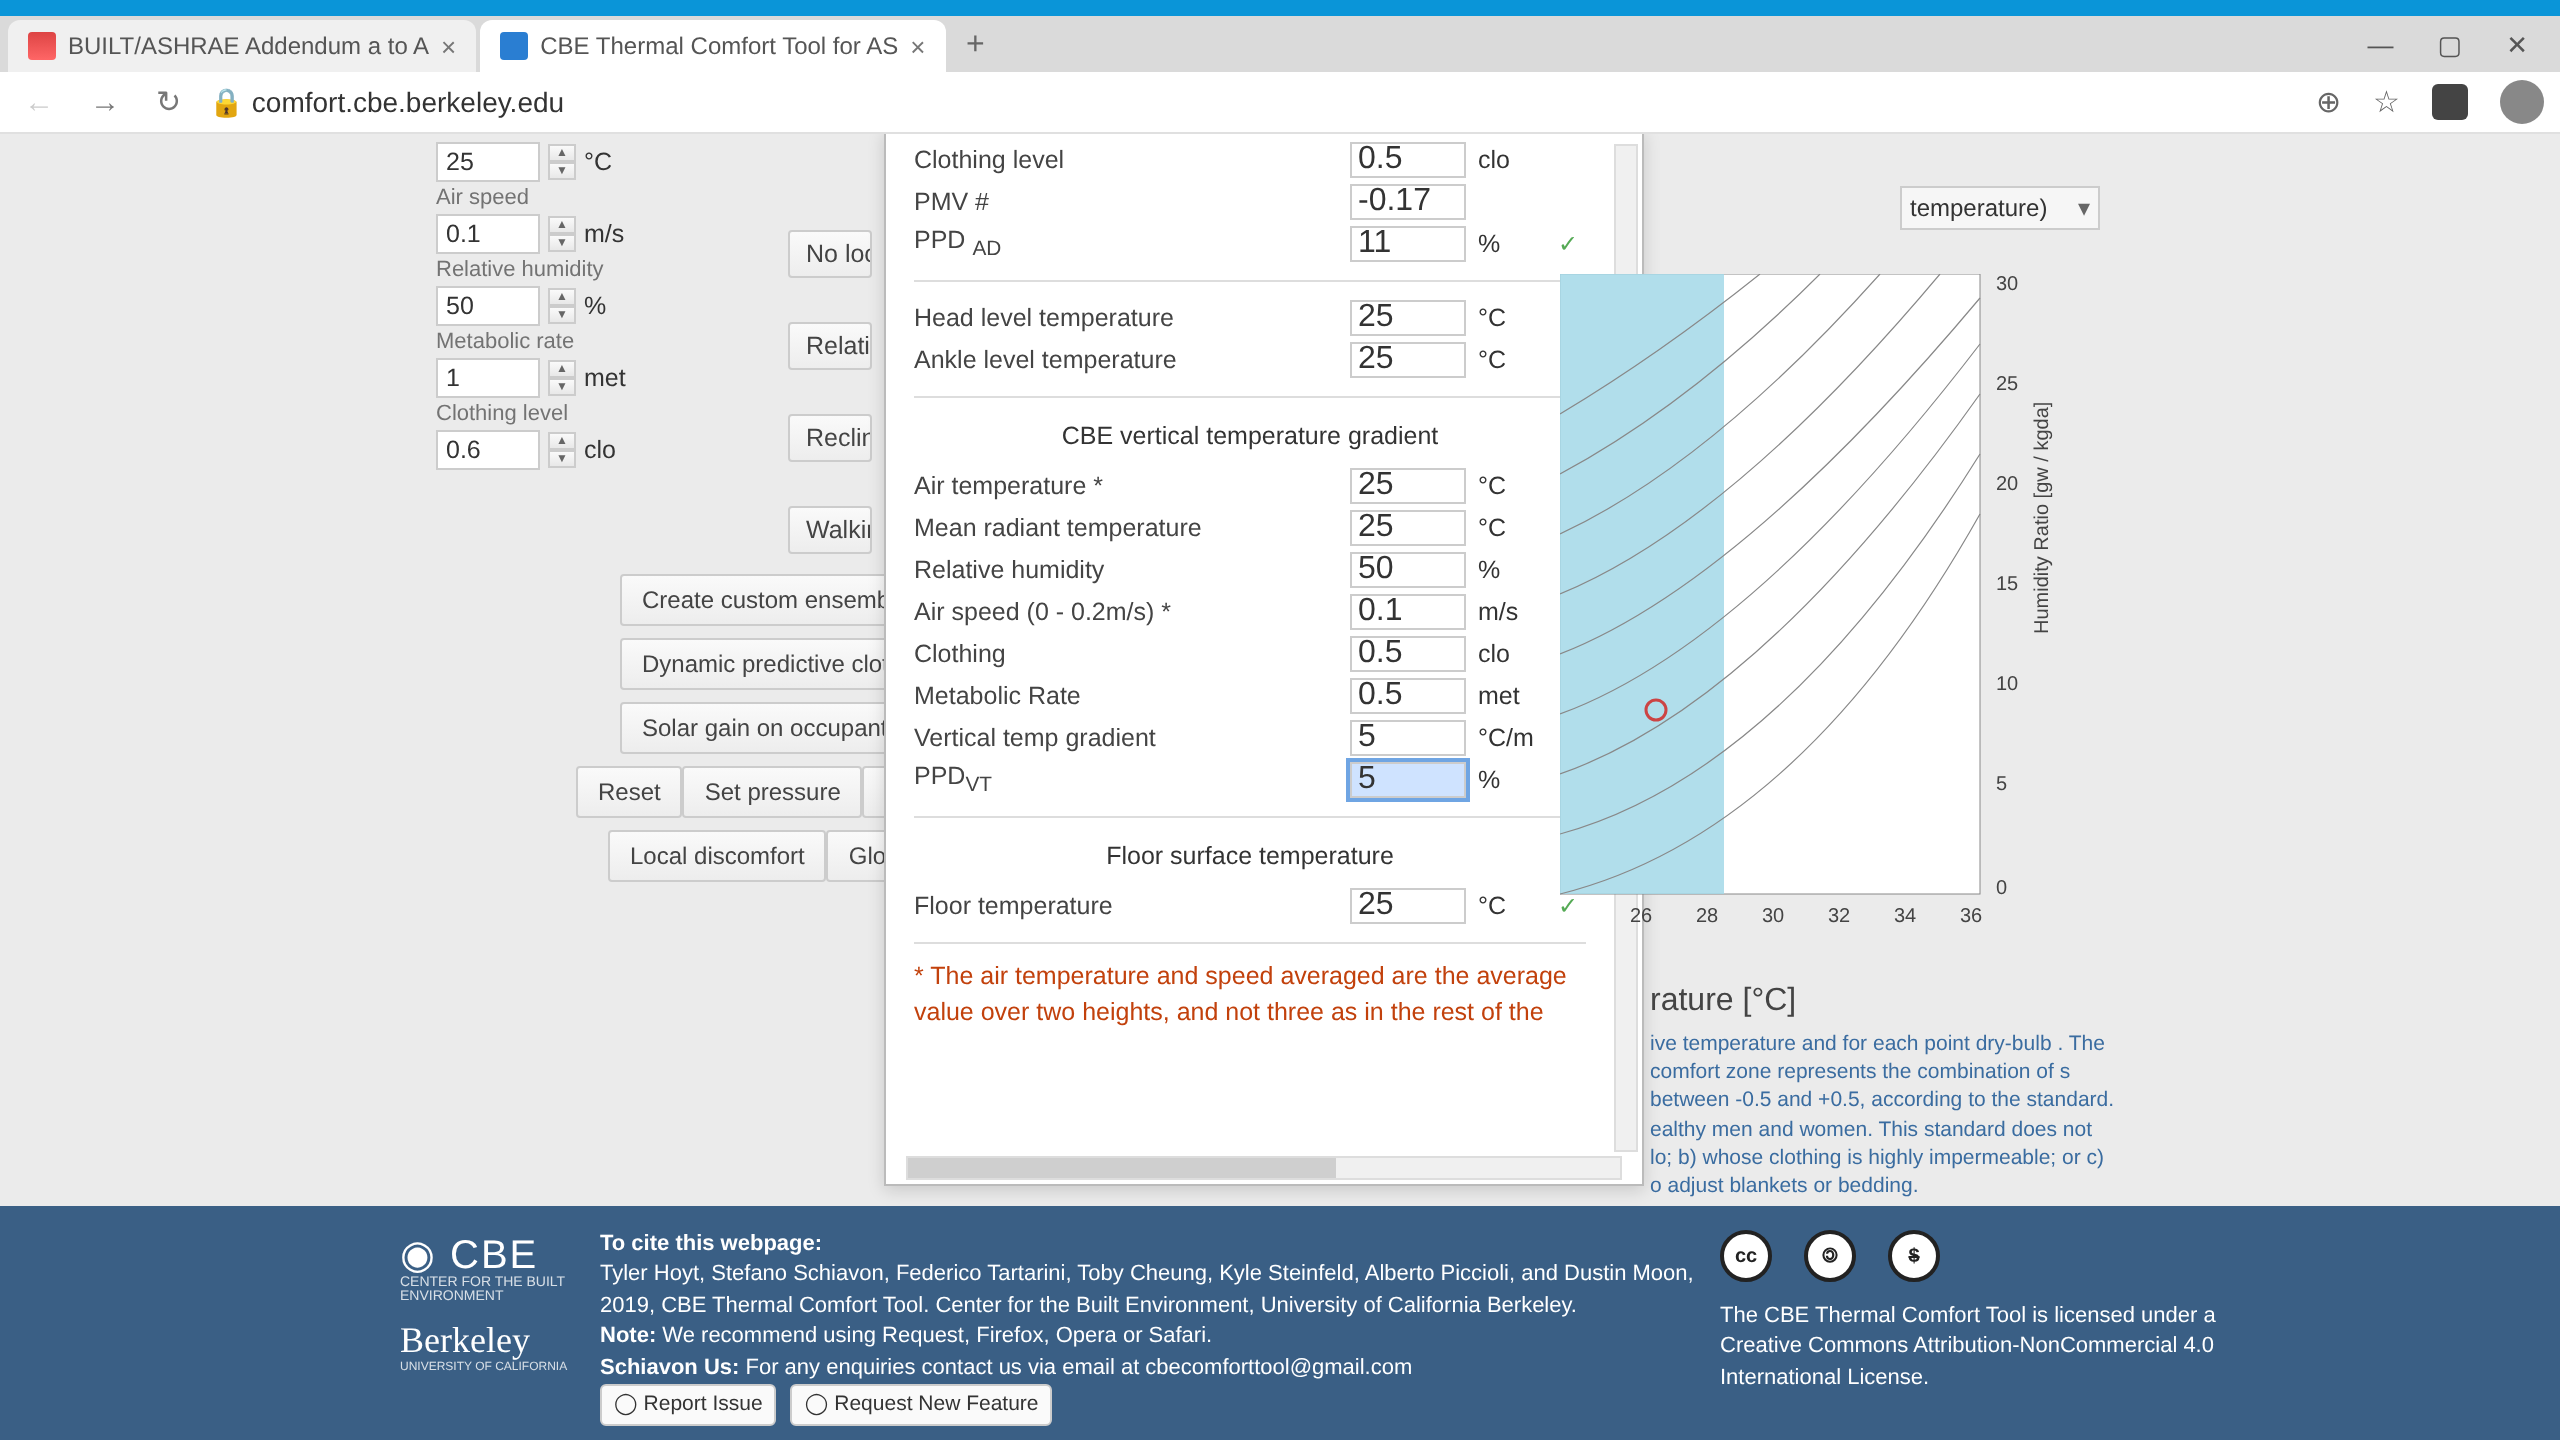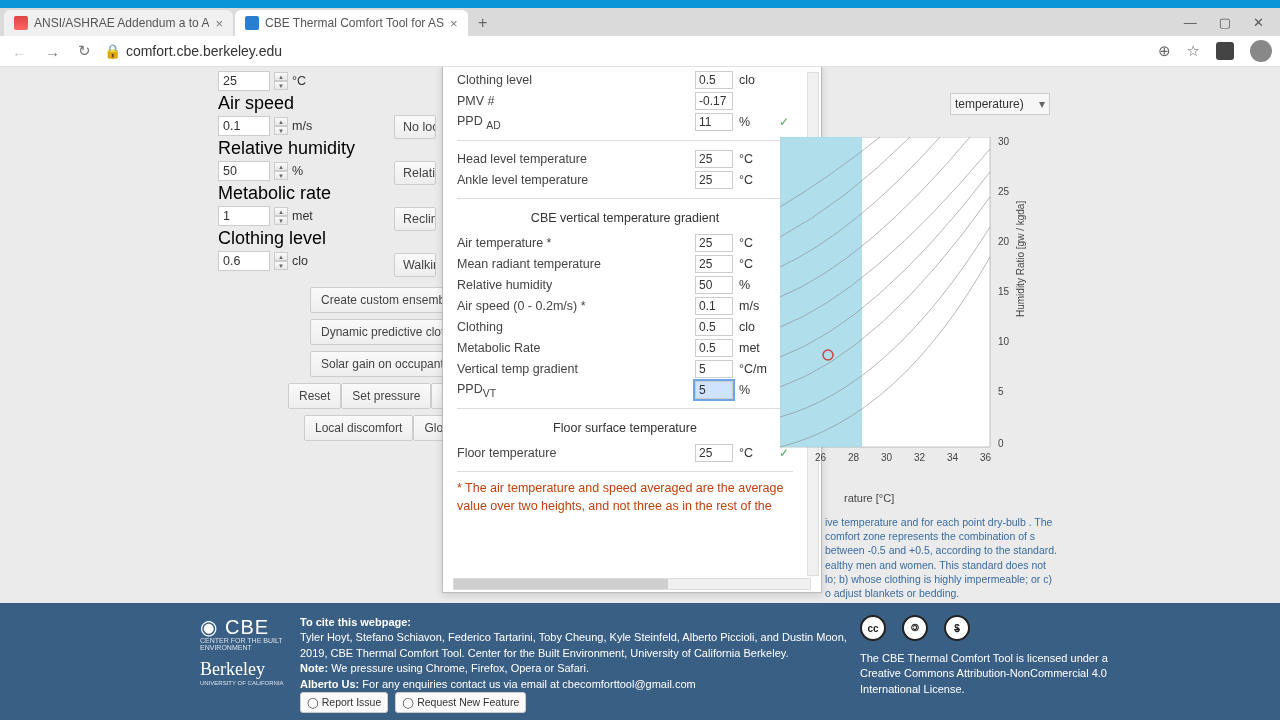--- a/index.html
+++ b/index.html
@@ -20,39 +20,39 @@
 .navicon { color: #777; font-size: 15px; padding: 2px 4px; }
 .url { color: #333; font-size: 14px; }
 .addr-right { margin-left: auto; display: flex; gap: 16px; color: #666; font-size: 15px; align-items: center; }
 .rounddot { width: 22px; height: 22px; border-radius: 50%; background: #888; }
 .squaredot { width: 18px; height: 18px; border-radius: 3px; background: #444; }
 
 .content { position: relative; height: 536px; background: #ebebeb; overflow: hidden; }
 
 .left-col { position: absolute; left: 218px; top: 4px; width: 220px; }
 .param { margin-bottom: 2px; }
-.param .lbl { font-size: 18px; color: #000000; margin-bottom: 2px; }
+.param .lbl { font-size: 11px; color: #737373; margin-bottom: 2px; }
 .numrow { display: flex; align-items: center; gap: 4px; }
 .numbox { width: 52px; height: 20px; border: 1px solid #ccc; background: #fff; padding: 0 4px; font-size: 12.5px; display: flex; align-items: center; }
 .spinner { width: 14px; display: flex; flex-direction: column; }
 .spinner .s { height: 9px; border: 1px solid #ccc; background: linear-gradient(#fafafa,#e8e8e8); font-size: 6px; display:flex; align-items:center; justify-content:center; color:#666; }
 .unit { font-size: 12.5px; color: #333; }
 
 .midbtns { position: absolute; left: 394px; top: 48px; }
 .graybtn { display:block; background: linear-gradient(#fafafa,#ededed); border: 1px solid #ccc; border-radius: 2px; padding: 4px 8px; font-size: 12.5px; margin-bottom: 22px; color: #444; white-space: nowrap; overflow: hidden; text-align:left; width: 42px; }
 
 .bigbtns { position: absolute; left: 310px; top: 218px; }
 .bigbtns .gb { display:inline-block; background: linear-gradient(#fafafa,#ededed); border: 1px solid #ccc; border-radius: 2px; padding: 5px 10px; font-size: 12px; margin: 2px 0; color: #444; }
 .bigbtns .row { margin-bottom: 2px; }
 
 .panel { position: absolute; left: 442px; top: -2px; width: 380px; height: 528px; background: #fff; border: 1px solid #bbb; box-shadow: 0 2px 8px rgba(0,0,0,0.15); }
 .panel-body { position: absolute; inset: 0 14px 14px 0; overflow-y: auto; padding: 4px 14px 0 14px; }
 .frow { display: flex; align-items: center; height: 20px; margin-bottom: 1px; }
 .frow .fl { flex: 1; font-size: 12.5px; color: #444; }
-.frow .fv { width: 38px; height: 18px; border: 1px solid #ccc; background: #fff; font-size: 12px; padding: 0 3px; display:flex; align-items:center;margin-left:12px; }
+.frow .fv { width: 58px; height: 18px; border: 1px solid #ccc; background: #fff; font-size: 16px; padding: 0 3px; display:flex; align-items:center;margin-left:12px; }
 .frow .fv.sel { outline: 2px solid #6fa5e3; background: #cfe3ff; }
 .frow .fu { width: 36px; font-size: 12.5px; color: #333; margin-left: 6px; }
 .frow .chk { width: 14px; color: #5a5; font-size: 12px; margin-left: 4px; }
 .frow .chk.bad { color: #c33; font-style: italic; }
 .sect { text-align: center; font-size: 12.5px; color: #333; margin: 12px 0 8px; }
 .hr { border-top: 1px solid #ddd; margin: 8px 0; }
 .footnote { font-size: 12.5px; color: #c2410c; line-height: 1.4; margin-top: 8px; }
 .hscroll { position:absolute; left:10px; right:10px; bottom:2px; height:12px; background:#f0f0f0; border:1px solid #ddd; }
 .hscroll .thumb { position:absolute; left:0; width:60%; top:0; bottom:0; background:#cfcfcf; }
 .vscroll { position:absolute; right:2px; top:6px; bottom:16px; width:12px; background:#f0f0f0; border:1px solid #ddd;}
@@ -77,21 +77,21 @@
 .check { color: #3a3; }
 </style>
 </head>
 <body>
 
 <div class="titlebar"></div>
 
 <div class="tab-strip">
   <div class="tab">
     <span class="favicon" style="background:linear-gradient(#d44,#f66);"></span>
-    <span class="ttitle">ANSI/ASHRAE Addendum a to A</span>
+    <span class="ttitle">BUILT/ASHRAE Addendum a to A</span>
     <span class="close">×</span>
   </div>
   <div class="tab active">
     <span class="favicon" style="background:#2a7ed2;"></span>
     <span class="ttitle">CBE Thermal Comfort Tool for AS</span>
     <span class="close">×</span>
   </div>
   <div class="newtab">+</div>
   <div class="winbtns">
     <span>—</span>
@@ -321,38 +321,38 @@
       <text x="218" y="258" font-size="10" fill="#444">5</text>
       <text x="218" y="310" font-size="10" fill="#444">0</text>
       <text x="35" y="324" font-size="10" fill="#444">26</text>
       <text x="68" y="324" font-size="10" fill="#444">28</text>
       <text x="101" y="324" font-size="10" fill="#444">30</text>
       <text x="134" y="324" font-size="10" fill="#444">32</text>
       <text x="167" y="324" font-size="10" fill="#444">34</text>
       <text x="200" y="324" font-size="10" fill="#444">36</text>
       <text x="244" y="180" font-size="10" fill="#444" transform="rotate(-90 244 180)">Humidity Ratio [gw / kgda]</text>
     </svg>
-    <div style="position:absolute;left:45px;top:415px;font-size:11px;color:#444;margin-left:19px;">rature [°C]</div>
+    <div style="position:absolute;left:45px;top:415px;font-size:16px;color:#444;">rature [°C]</div>
     <div class="caption">ive temperature and for each point dry-bulb . The comfort zone represents the combination of s between -0.5 and +0.5, according to the standard. ealthy men and women. This standard does not lo; b) whose clothing is highly impermeable; or c) o adjust blankets or bedding.</div>
   </div>
 
 </div>
 
 <div class="footer">
   <div class="flogo">
     <div style="font-size:20px;font-weight:normal;letter-spacing:1px;">◉ CBE</div>
     <div style="font-size:7px;margin-top:-2px;margin-bottom:8px;opacity:0.8;">CENTER FOR THE BUILT ENVIRONMENT</div>
     <div style="font-family:Georgia,serif;font-size:18px;">Berkeley</div>
     <div style="font-size:6px;opacity:0.8;">UNIVERSITY OF CALIFORNIA</div>
   </div>
   <div class="fcite">
     <b>To cite this webpage:</b><br>
     <span>Tyler Hoyt, Stefano Schiavon, Federico Tartarini, Toby Cheung, Kyle Steinfeld, Alberto Piccioli, and Dustin Moon, 2019, CBE Thermal Comfort Tool. Center for the Built Environment, University of California Berkeley.</span><br>
-    <b>Note:</b> <span>We pressure using Chrome, Firefox, Opera or Safari.</span><br>
-    <b>Alberto Us:</b> <span>For any enquiries contact us via email at cbecomforttool@gmail.com</span><br>
+    <b>Note:</b> <span>We recommend using Request, Firefox, Opera or Safari.</span><br>
+    <b>Schiavon Us:</b> <span>For any enquiries contact us via email at cbecomforttool@gmail.com</span><br>
     <span class="fbtn">
         <span>◯</span>
         <span>Report Issue</span>
       </span>
     <span class="fbtn">
         <span>◯</span>
         <span>Request New Feature</span>
       </span>
   </div>
   <div class="flicense">

